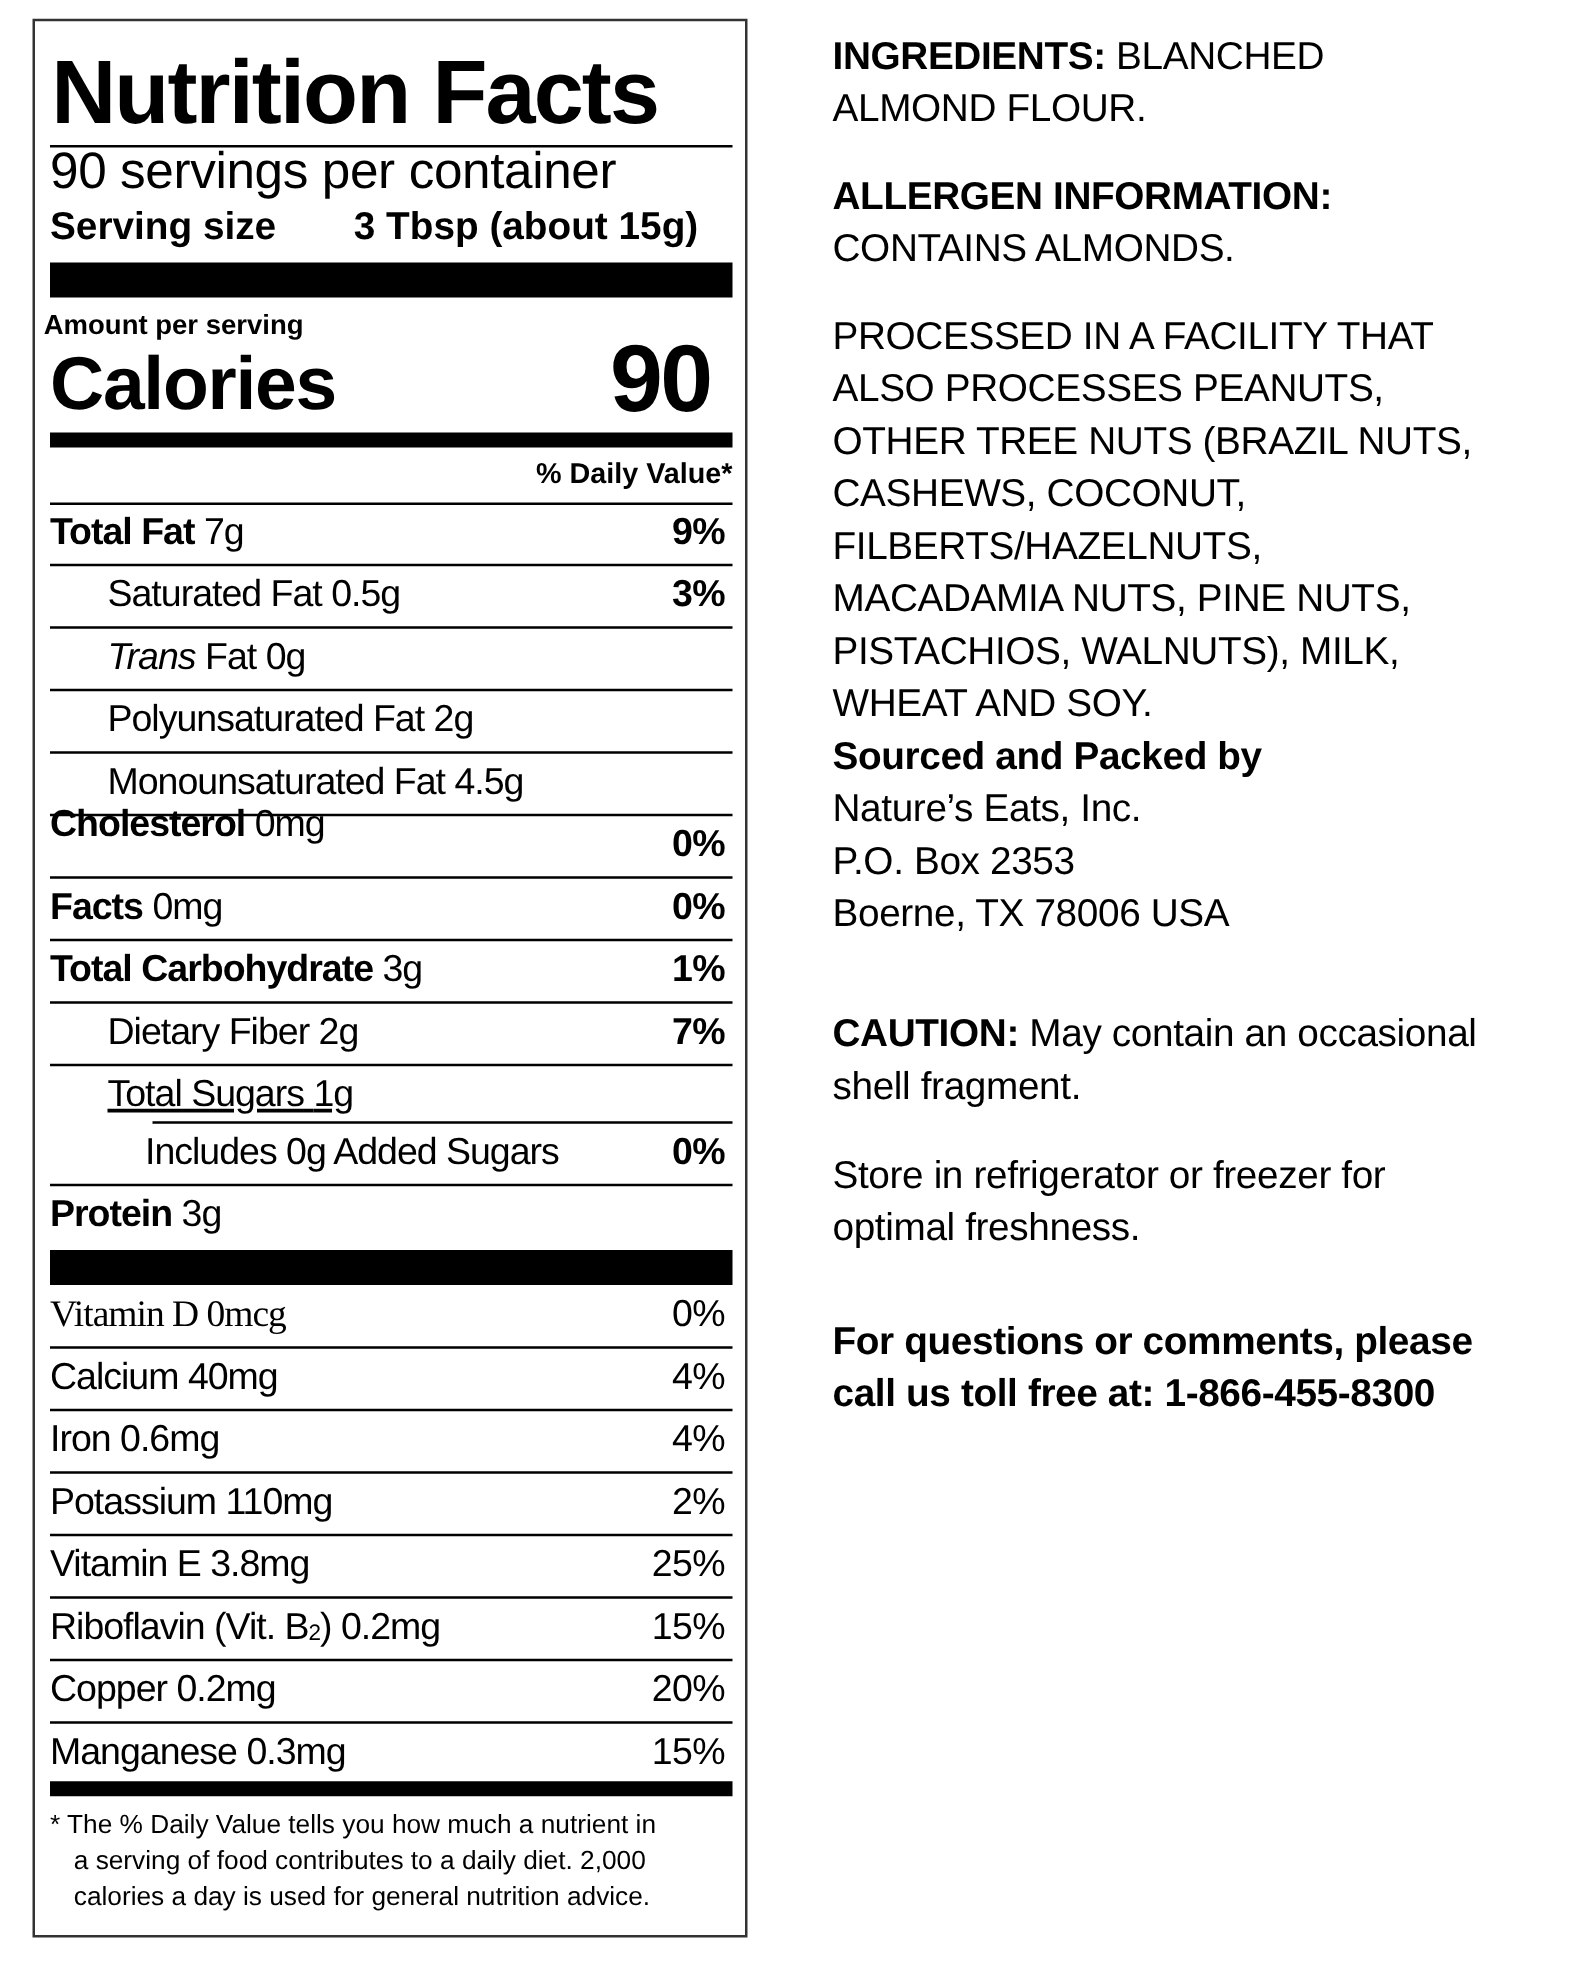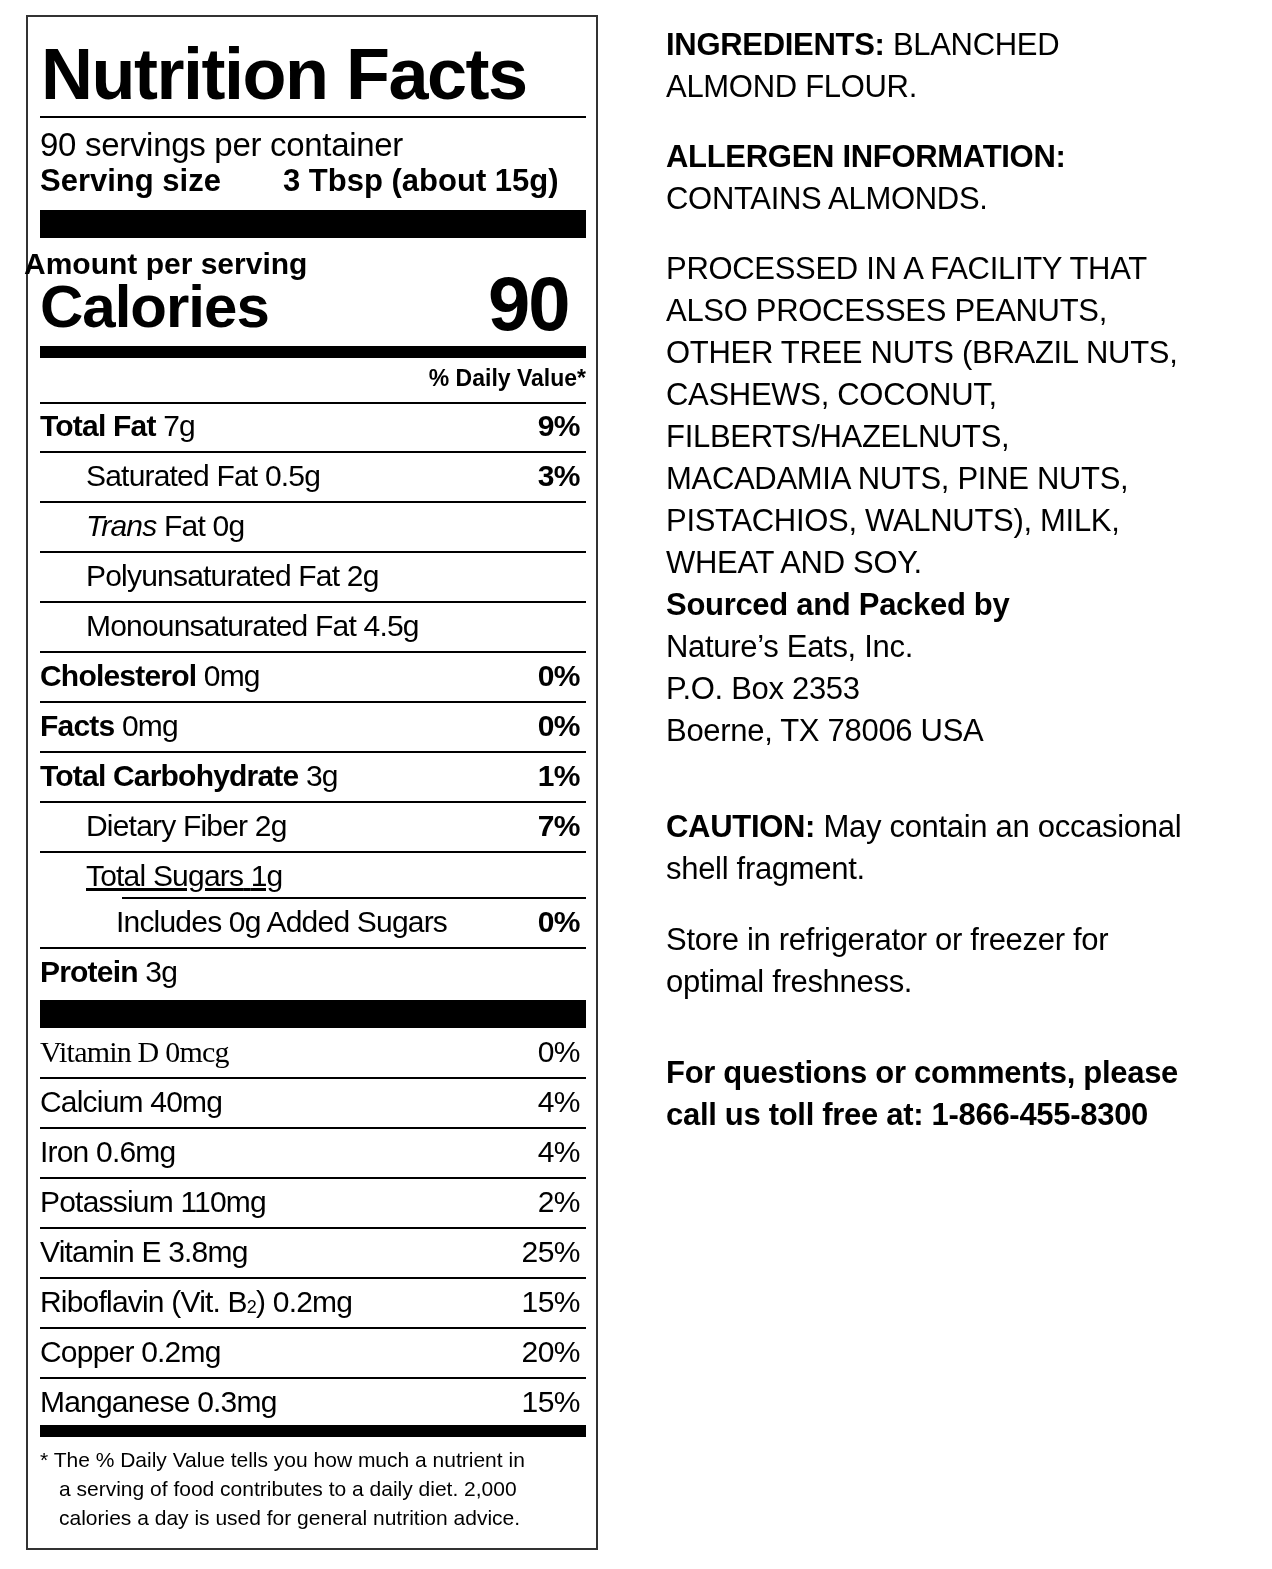--- a/index.html
+++ b/index.html
@@ -15,26 +15,26 @@
   sub.small { font-size:18px; vertical-align:-1px; }
 </style>
 </head>
 <body>
 
 <div class="panel"></div>
 
 <div class="txt" style="left:41px;top:38px;font-size:72px;font-weight:bold;letter-spacing:-1.5px;">Nutrition Facts</div>
 <div class="hr" style="top:116px;height:2px;"></div>
 
-<div class="txt" style="left:40px;top:128px;font-size:33px;letter-spacing:-0.3px;">90 servings per container</div>
+<div class="txt" style="left:40px;top:116px;font-size:41px;letter-spacing:-0.3px;">90 servings per container</div>
 <div class="txt b" style="left:40px;top:165px;font-size:31px;">Serving size</div>
 <div class="txt b" style="left:283px;top:165px;font-size:31px;">3 Tbsp (about 15g)</div>
 <div class="hr" style="top:210px;height:28px;"></div>
 
-<div class="txt b" style="left:24px;top:249px;font-size:30px;">Amount per serving</div>
+<div class="txt b" style="left:35px;top:249px;font-size:22px;">Amount per serving</div>
 <div class="txt b" style="left:40px;top:277px;font-size:60px;letter-spacing:-1px;text-align:center;">Calories</div>
 <div class="txt b" style="left:488px;top:266px;font-size:76px;letter-spacing:-2px;">90</div>
 <div class="hr" style="top:346px;height:12px;"></div>
 
 <div class="txt b" style="right:686px;top:367px;font-size:23px;">% Daily Value*</div>
 <div class="hr" style="top:402px;height:2px;"></div>
 
 <div>
   <div class="row-label" style="left:40px;top:411px;"><span class="b">Total Fat</span> <span>7g</span></div>
   <div class="row-dv b" style="top:411px;">9%</div>
@@ -56,21 +56,21 @@
   <div class="row-label" style="left:86px;top:561px;"><span>Polyunsaturated Fat</span> <span>2g</span></div>
 </div>
 <div class="hr" style="top:601px;height:2px;"></div>
 
 <div>
   <div class="row-label" style="left:86px;top:611px;"><span>Monounsaturated Fat</span> <span>4.5g</span></div>
 </div>
 <div class="hr" style="top:651px;height:2px;"></div>
 
 <div>
-  <div class="row-label" style="left:40px;top:661px;text-align:right;"><span class="b">Cholesterol</span> <span>0mg</span></div>
+  <div class="row-label" style="left:40px;top:645px;text-align:right;"><span class="b">Cholesterol</span> <span>0mg</span></div>
   <div class="row-dv b" style="top:661px;">0%</div>
 </div>
 <div class="hr" style="top:701px;height:2px;"></div>
 
 <div>
   <div class="row-label" style="left:40px;top:711px;"><span class="b">Facts</span> <span>0mg</span></div>
   <div class="row-dv b" style="top:711px;">0%</div>
 </div>
 <div class="hr" style="top:751px;height:2px;"></div>
 

